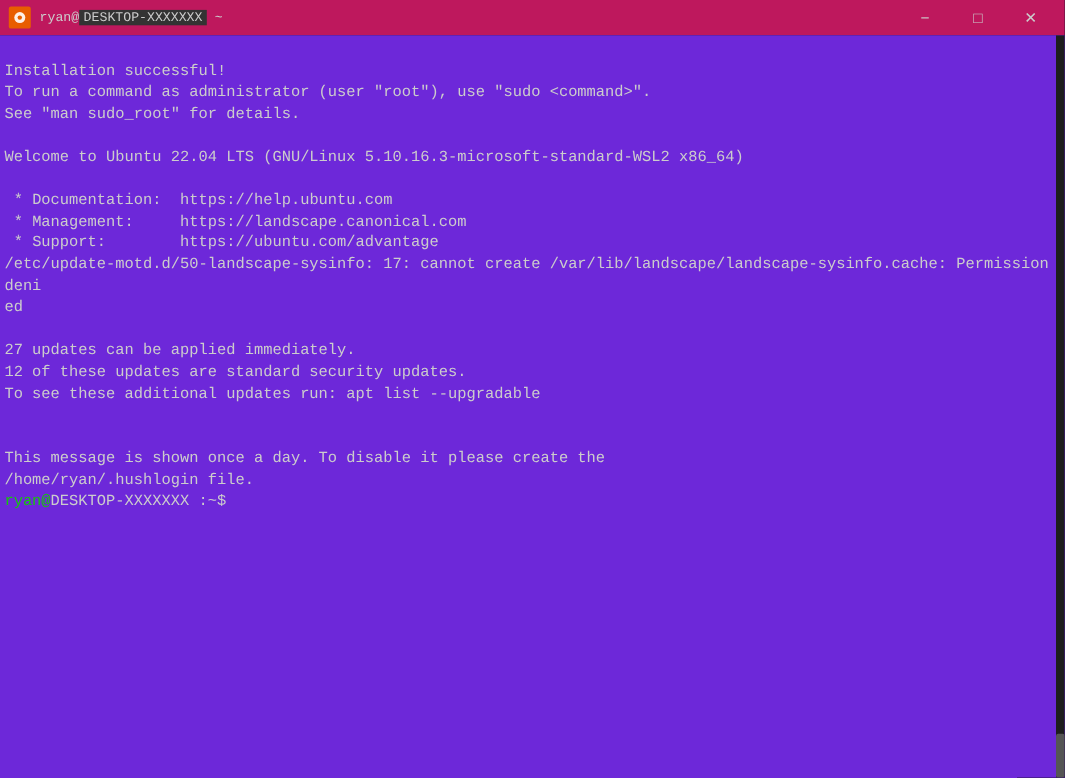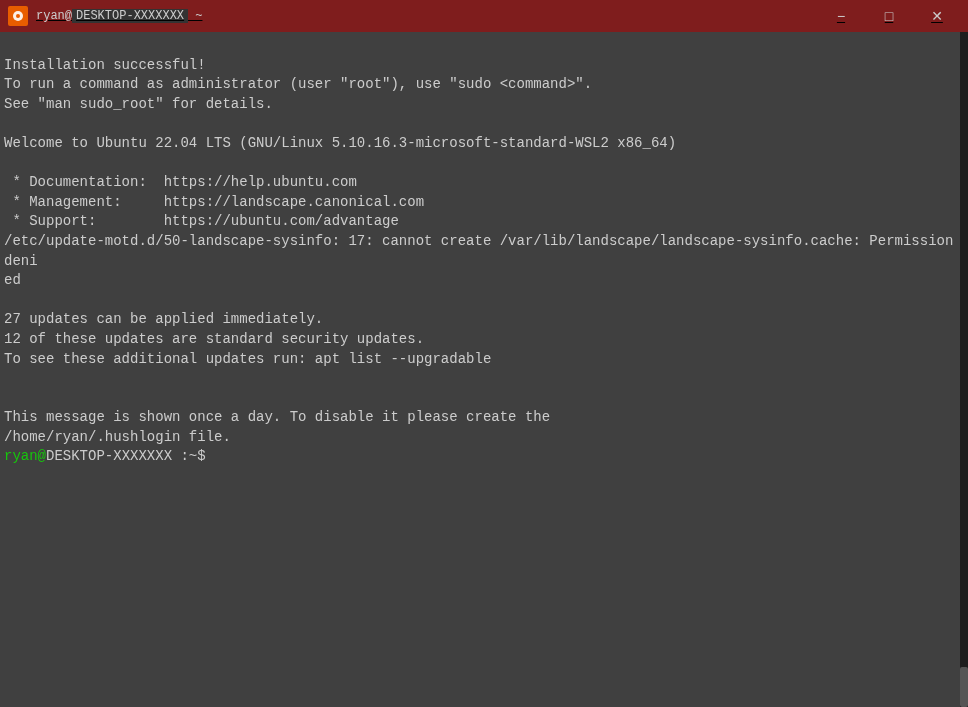--- a/index.html
+++ b/index.html
@@ -12,27 +12,26 @@
       width: 968px;
       height: 707px;
       background: #0c0c0c;
       font-family: 'Consolas', 'Courier New', monospace;
       overflow: hidden;
     }
 
     .title-bar {
       width: 100%;
       height: 32px;
-      background: #7f1d1d;
+      background: #be185d;
       display: flex;
       align-items: center;
       justify-content: space-between;
       padding: 0 8px;
       user-select: none;
-      text-decoration: underline;
     }
 
     .title-bar-left {
       display: flex;
       align-items: center;
       gap: 8px;
     }
 
     .title-bar-icon {
       width: 20px;
@@ -69,21 +68,21 @@
       font-size: 14px;
       cursor: pointer;
       display: flex;
       align-items: center;
       justify-content: center;
     }
 
     .terminal-body {
       width: 100%;
       height: calc(707px - 32px);
-      background: #404040;
+      background: #6d28d9;
       padding: 4px 4px 4px 4px;
       overflow-y: auto;
       position: relative;
     }
 
     .terminal-content {
       color: #cccccc;
       font-size: 14px;
       line-height: 1.4;
       white-space: pre-wrap;

